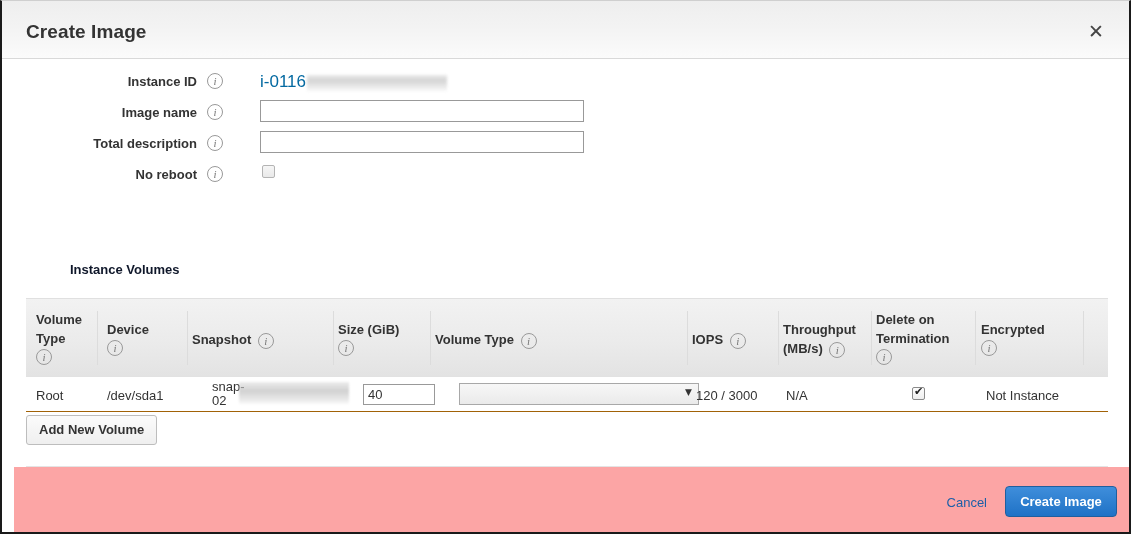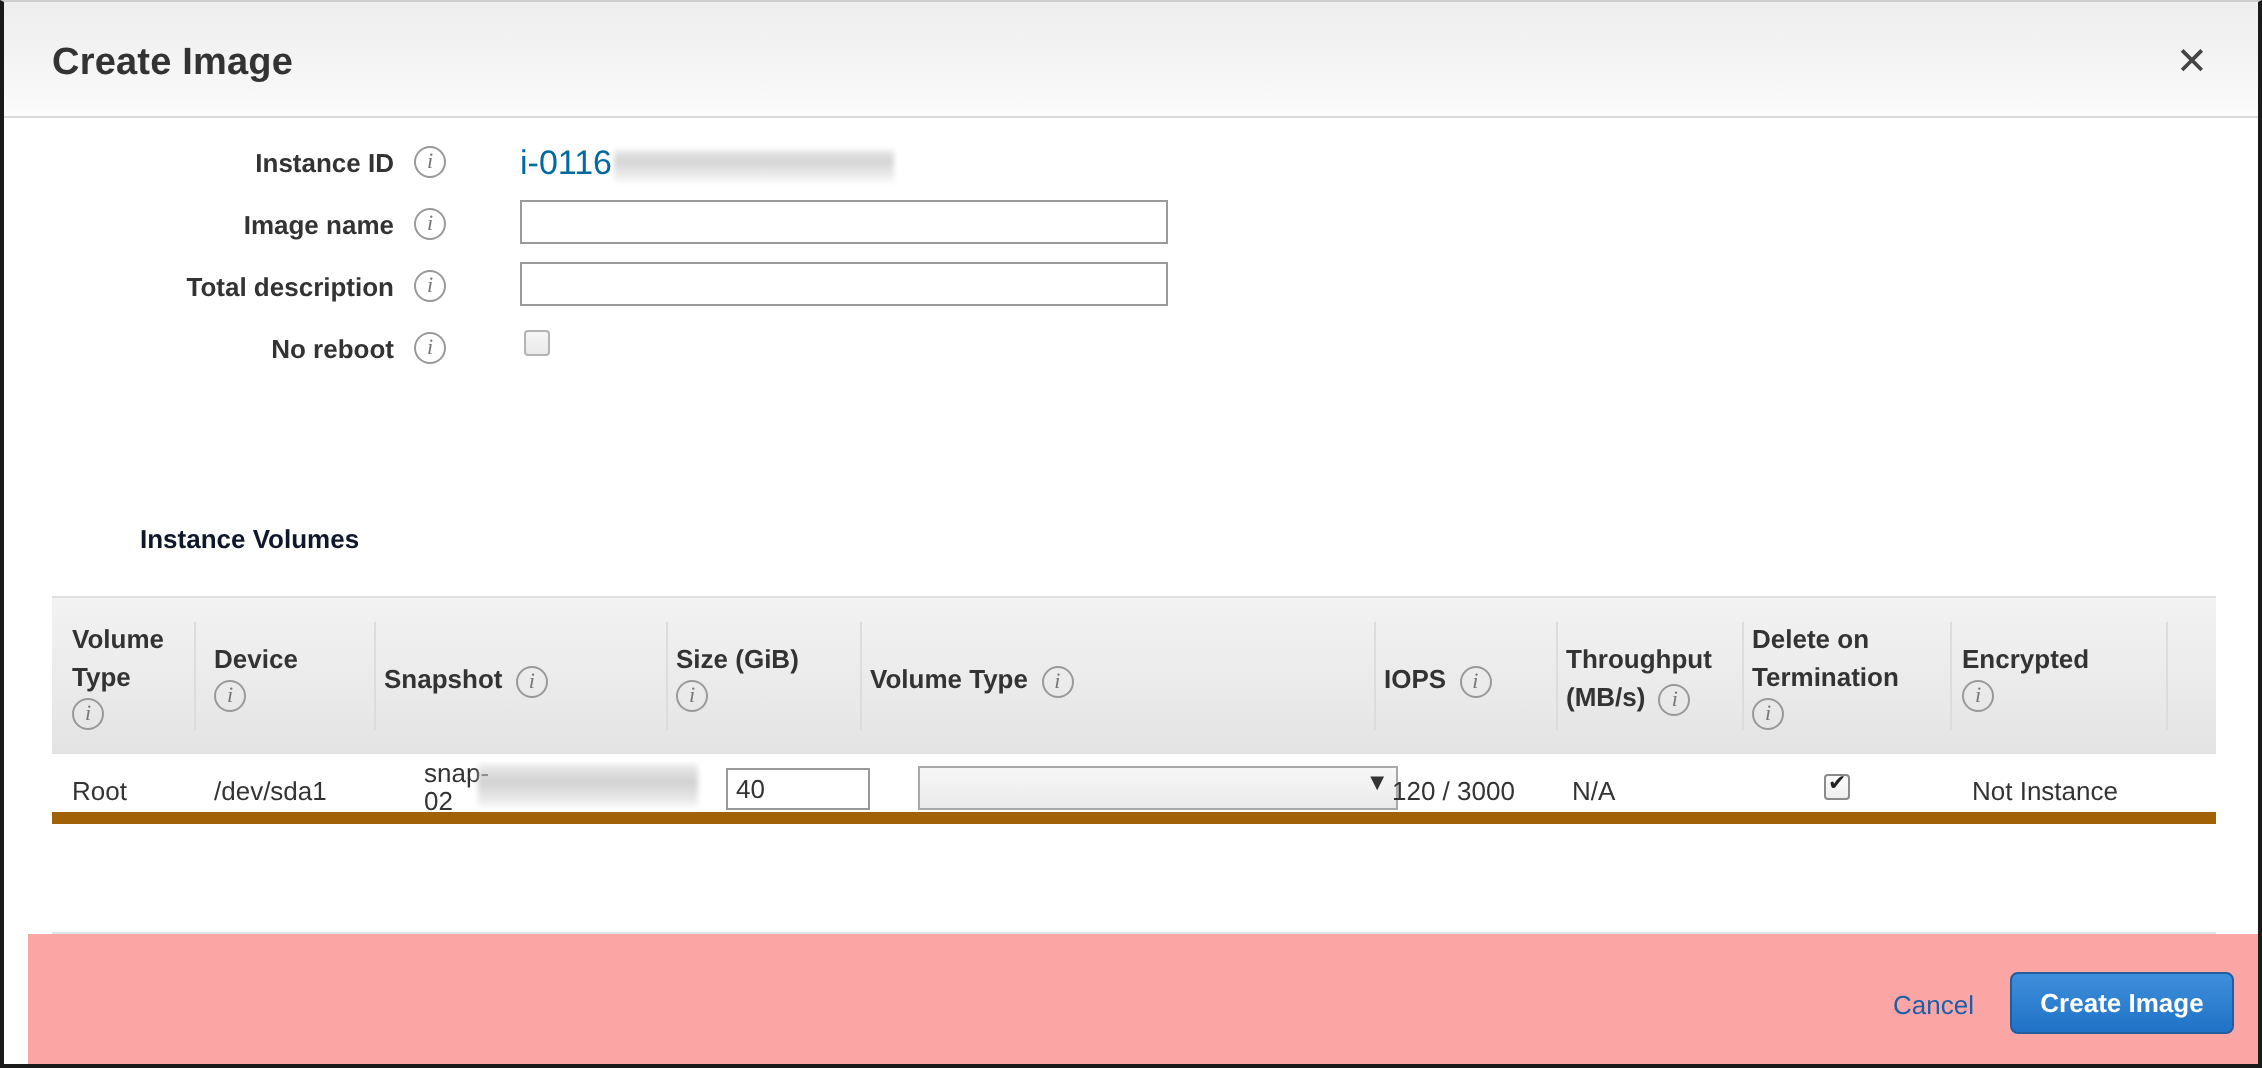--- a/index.html
+++ b/index.html
@@ -207,21 +207,21 @@
     top: 12px;
     width: 1px;
     height: 54px;
     background: #dcdcdc;
   }
 
   .vol-row {
     position: relative;
     height: 36px;
     border-top: 1px solid #e2e2e2;
-    border-bottom: 6px solid #a16207;
+    border-bottom: 1px solid #a16207;
     background: #ffffff;
   }
   .dcell {
     position: absolute;
     top: 10px;
     font-size: 13px;
     color: #333333;
     line-height: 17px;
   }
   .snap-wrap {
@@ -503,20 +503,21 @@
           <span class="vt-arrow">▼</span>
         </div>
 
         <div class="dcell" style="left:670px;">120 / 3000</div>
         <div class="dcell" style="left:760px;">N/A</div>
         <div class="row-cb"></div>
         <div class="dcell" style="left:960px;">Not Instance</div>
       </div>
     </div>
 
+    <button class="add-vol-btn">Add New Volume</button>
 
     <div class="total-line">Total size of EBS Volumes: 40 GiB</div>
     <div class="note-line">When you create an EBS image, an EBS snapshot will also be created for each of the above volumes.</div>
 
   </div>
 
   <div class="footer-div"></div>
   <div class="footer">
     <div class="cancel-link">Cancel</div>
     <button class="create-btn">Create Image</button>

